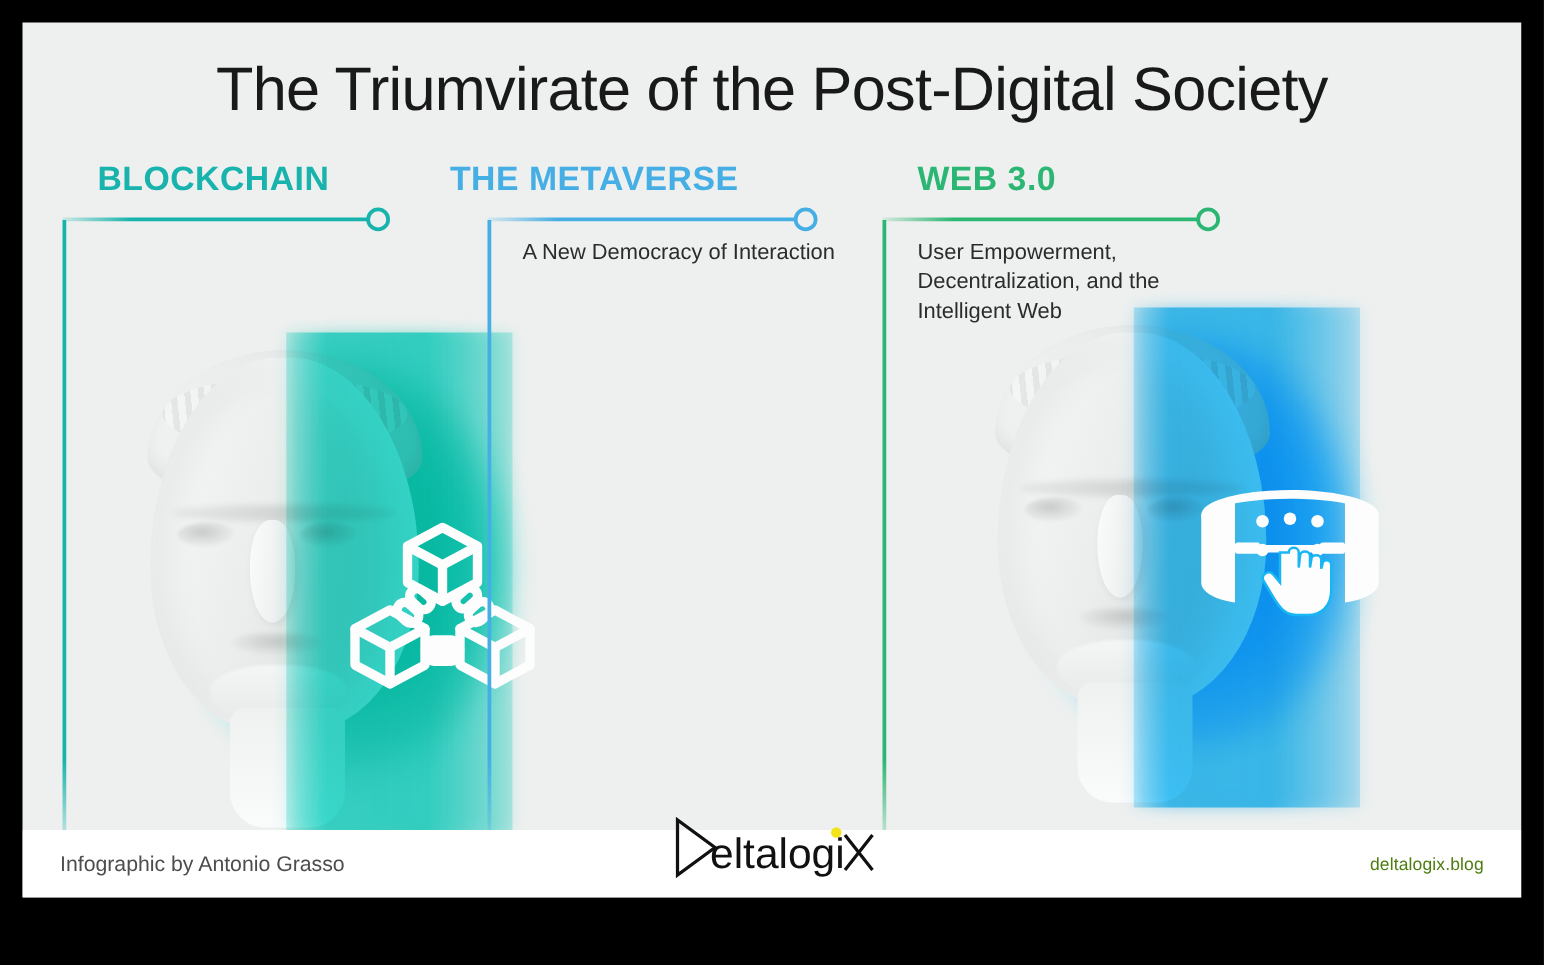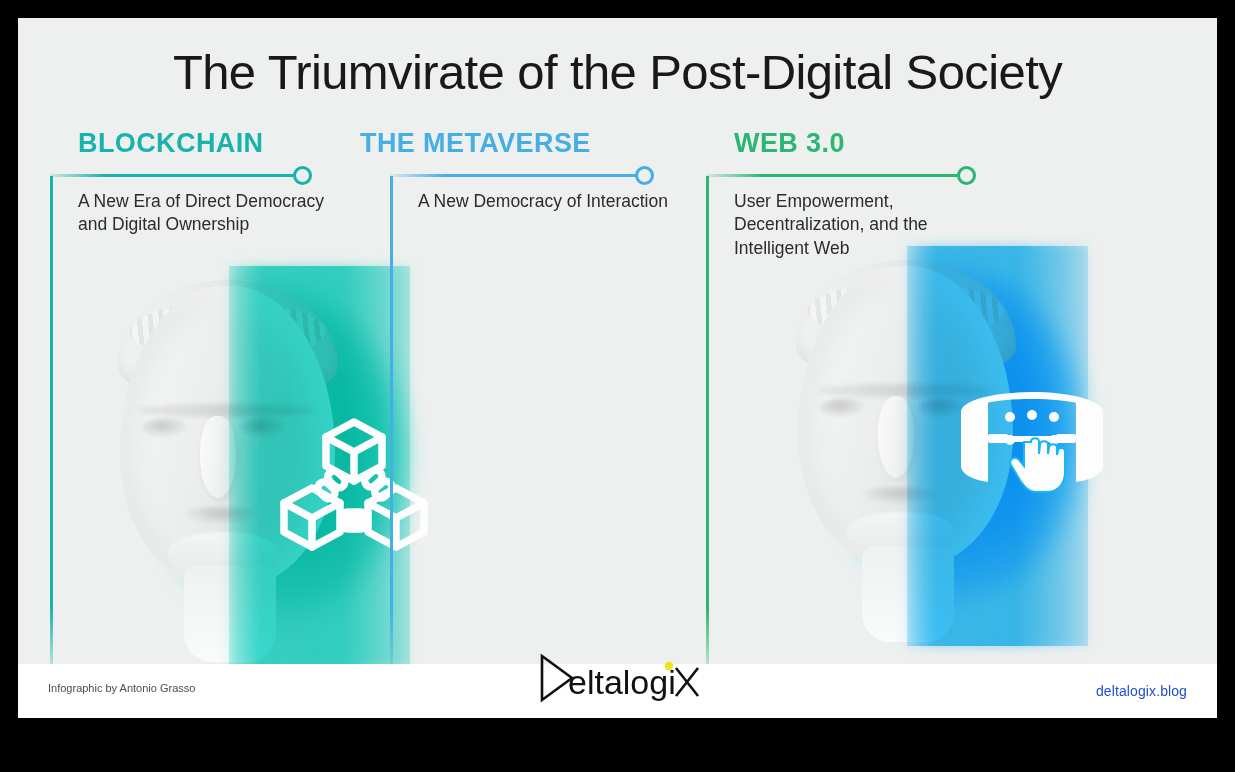--- a/index.html
+++ b/index.html
@@ -123,25 +123,25 @@
   #icon0{ left:228px; top:398px; width:152px; height:140px; }
   #icon1{ left:565px; top:372px; width:154px; height:112px; }
 
   
   #footer{
     position:absolute; left:0; bottom:0; width:1199px; height:54px;
     background:#ffffff;
   }
   #credit{
     position:absolute; left:30px; top:18px;
-    font-size:11px; color:#4d4d4d; font-weight:400;
+    font-size:17px; color:#4d4d4d; font-weight:400;
   }
   #site{
     position:absolute; right:30px; top:19px;
-    font-size:14px; color:#1d4ed8; letter-spacing:.1px;
+    font-size:14px; color:#4d7c0f; letter-spacing:.1px;
   }
   #logo{
     position:absolute; left:50%; top:-18px; transform:translateX(-50%);
     width:180px; height:64px;
   }
 </style>
 </head>
 <body>
 
 <div id="frame">
@@ -162,21 +162,20 @@
       <div class="chin"></div>
       <div class="neck"></div>
       <div class="tint" style="background:linear-gradient(90deg, rgba(14,211,195,.30) 0%, rgba(14,211,195,.92) 18%, rgba(14,211,195,.96) 62%, rgba(14,211,195,.30) 100%);"></div>
     </div>
 
     <div class="head">
       <div class="kicker" style="color:#17b3ac;">BLOCKCHAIN</div>
       <div class="hbar" style="width:250px;background:linear-gradient(90deg,rgba(23,179,172,.15),#17b3ac 22%,#17b3ac);"></div>
       <div class="dot" style="left:243px;color:#17b3ac;"></div>
       <div class="spine" style="background:linear-gradient(180deg,#17b3ac,#17b3ac 88%,rgba(23,179,172,.25));"></div>
-      <div class="sub">A New Era of Direct Democracy and Digital Ownership</div>
     </div>
 
     <svg class="icon" id="icon0" viewBox="0 0 152 140" fill="none" stroke="#fdfdfd" stroke-width="7.5" stroke-linejoin="round" stroke-linecap="round">
 
       <path d="M76 6 L104 21 L104 50 L76 65 L48 50 L48 21 Z"></path>
       <path d="M48 21 L76 36 L104 21"></path>
         <path d="M76 36 L76 65"></path>
 
       <path d="M28 72 L56 87 L56 116 L28 131 L0 116 L0 87 Z" transform="translate(6,0)"></path>
       <path d="M6 87 L34 102 L62 87"></path>

